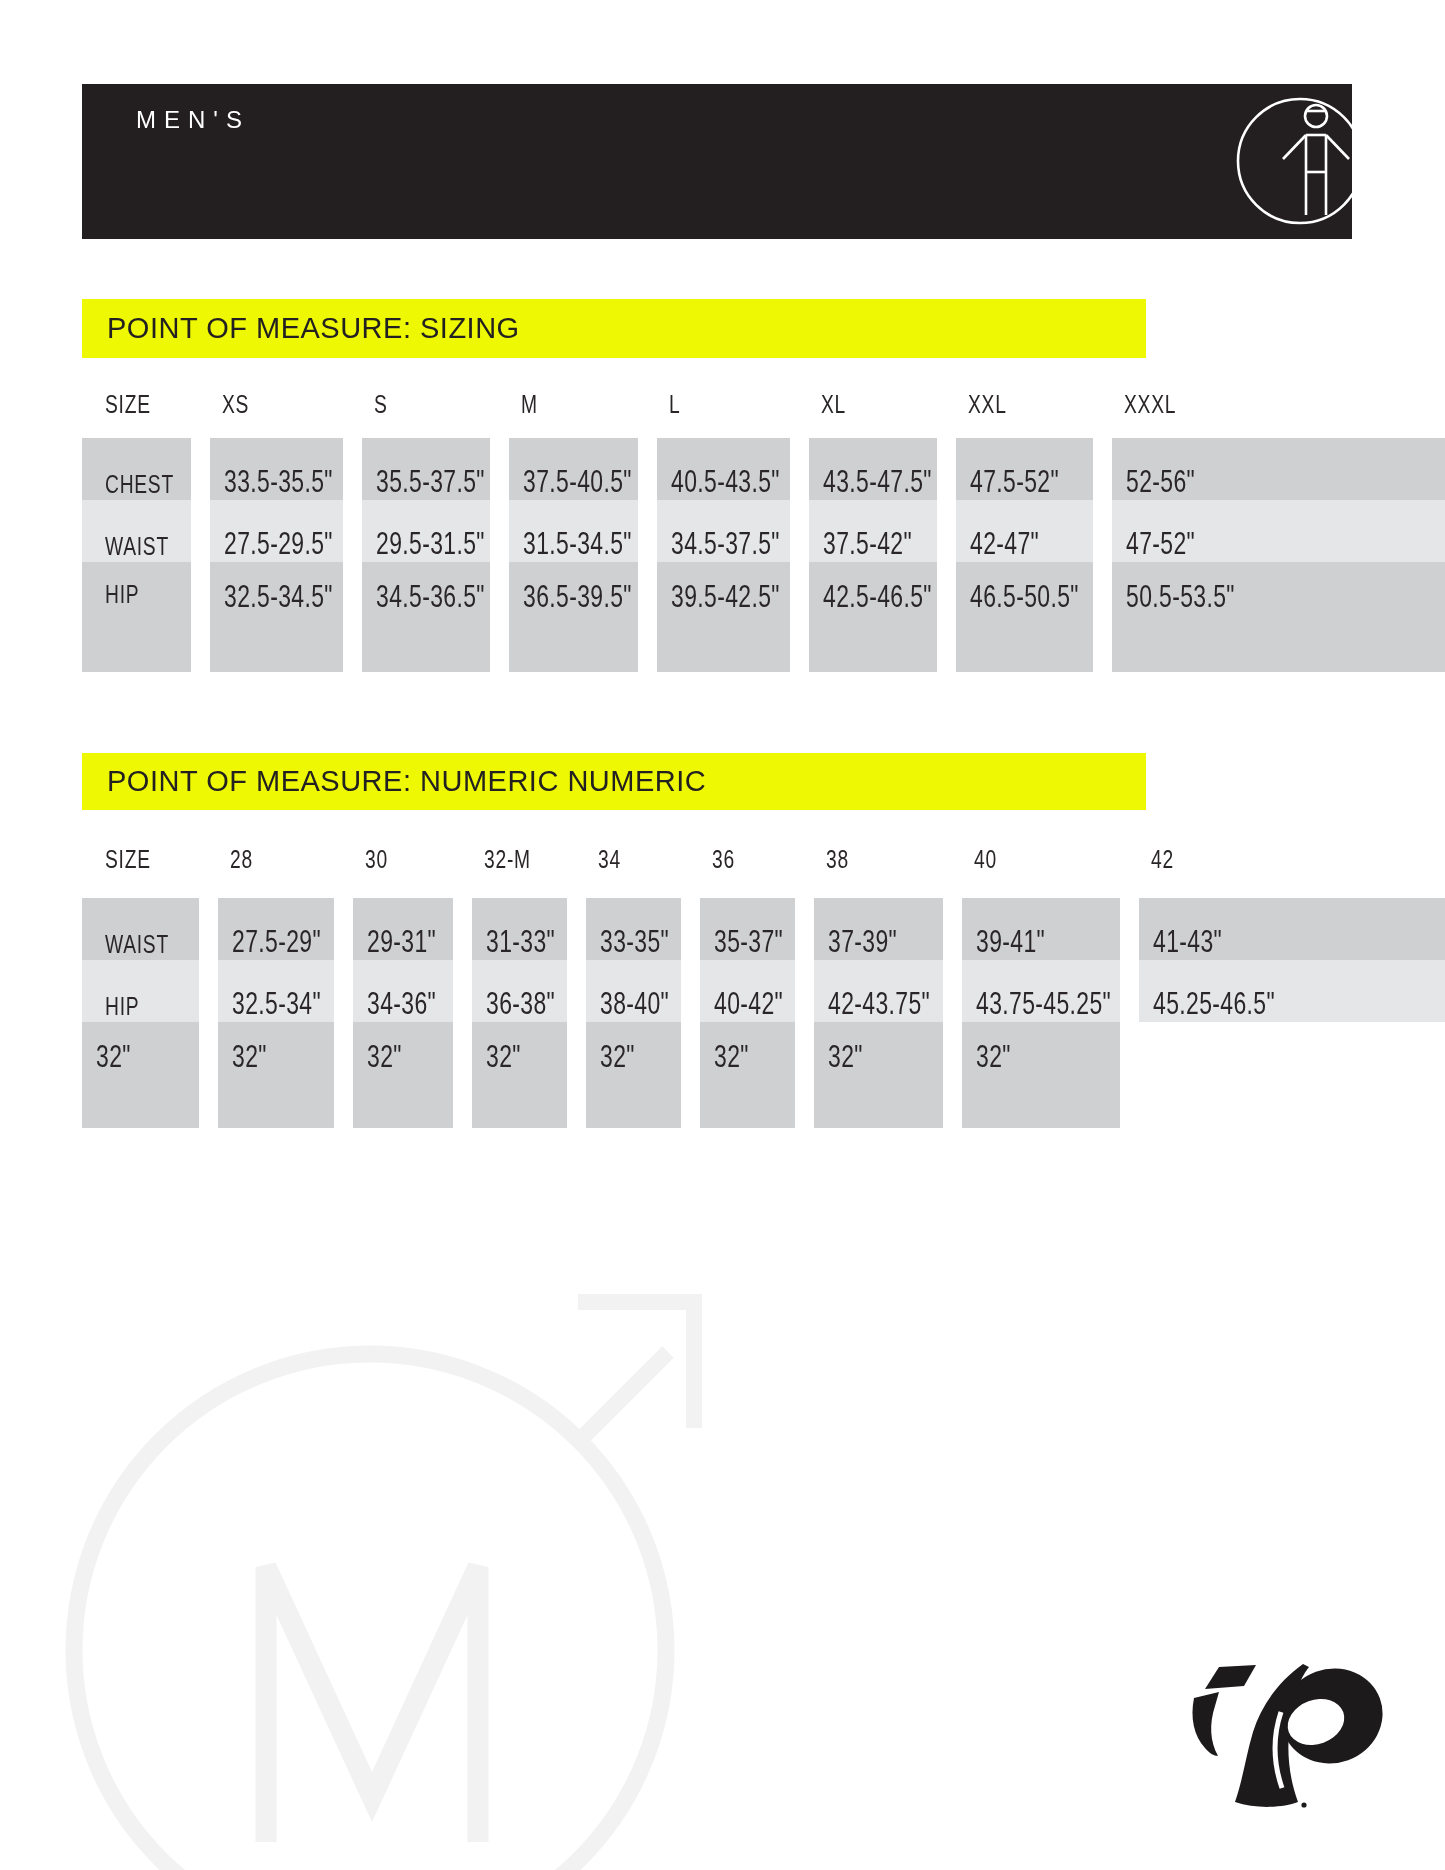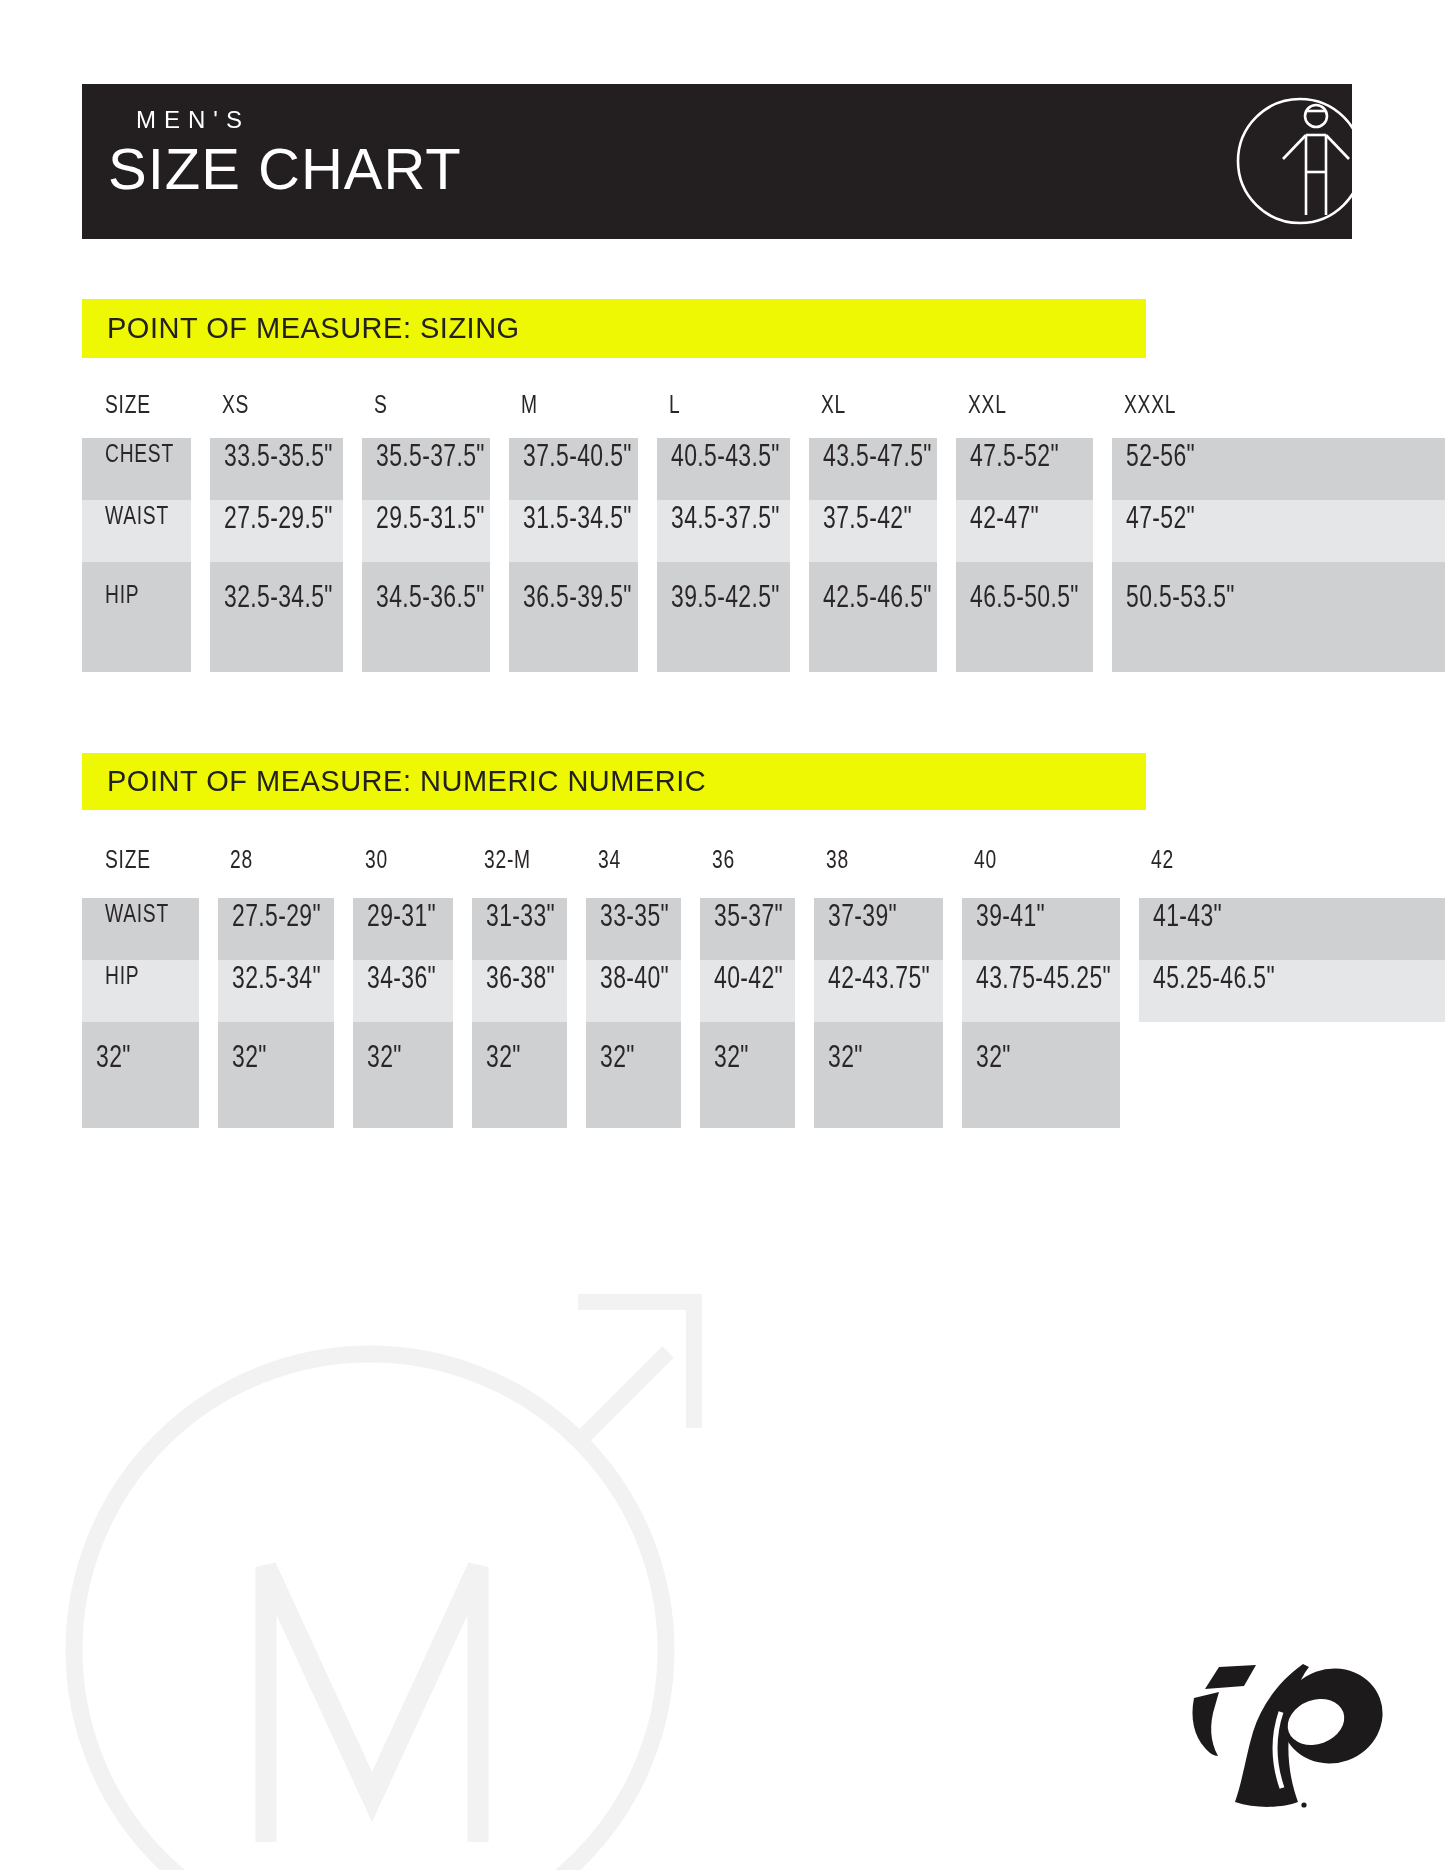--- a/index.html
+++ b/index.html
@@ -26,21 +26,21 @@
   
   .grid{position:absolute;left:82px;display:grid;column-gap:19px;}
   #t1h,#t1{grid-template-columns:109px 133px 128px 129px 133px 128px 137px 338px;}
   #t2h,#t2{grid-template-columns:117px 116px 100px 95px 95px 95px 129px 158px 325px;}
   #t1h{top:390px;grid-template-rows:28px;}
   #t1 {top:438px;grid-template-rows:62px 62px 110px;}
   #t2h{top:845px;grid-template-rows:28px;}
   #t2 {top:898px;grid-template-rows:62px 62px 106px;}
 
   .h{display:flex;align-items:center;padding-left:12px;background:transparent;}
-  .c{display:flex;align-items:flex-start;padding-left:14px;background:#cfd0d2;}
+  .c{display:flex;align-items:flex-end;padding-left:14px;background:#cfd0d2;}
   .alt{background:#e5e6e8;}
   .last{align-items:flex-start;padding-top:17px;}
   .lab{padding-left:23px;}
 
   .cx{display:inline-block;transform:scaleX(0.74);transform-origin:0 50%;
       white-space:nowrap;color:#2a2627;}
   .hd{font-size:26px;letter-spacing:1px;}          
   .dv{font-size:31px;letter-spacing:0.5px;}        
   .last .cx{transform-origin:0 0;}
 
@@ -48,21 +48,20 @@
   .wm{position:absolute;left:60px;top:1290px;}
   .logo{position:absolute;left:1190px;top:1652px;}
 </style>
 </head>
 <body>
 
 <div class="page">
 
   <div class="banner">
     <div class="eyebrow">MEN'S</div>
-    <div class="big-title">SIZE CHART</div>
     <svg class="banner-icon" width="140" height="140" viewBox="0 0 140 140" fill="none" stroke="#ffffff" stroke-width="2.6">
       <circle cx="70" cy="67" r="62"></circle>
       <circle cx="86" cy="22" r="11"></circle>
       <line x1="76" y1="17" x2="96" y2="17"></line>
       <line x1="76" y1="41" x2="96" y2="41"></line>
       <line x1="76" y1="41" x2="76" y2="121"></line>
       <line x1="96" y1="41" x2="96" y2="121"></line>
       <line x1="76" y1="78" x2="96" y2="78"></line>
       <line x1="76" y1="41" x2="53" y2="65"></line>
       <line x1="96" y1="41" x2="119" y2="65"></line>

